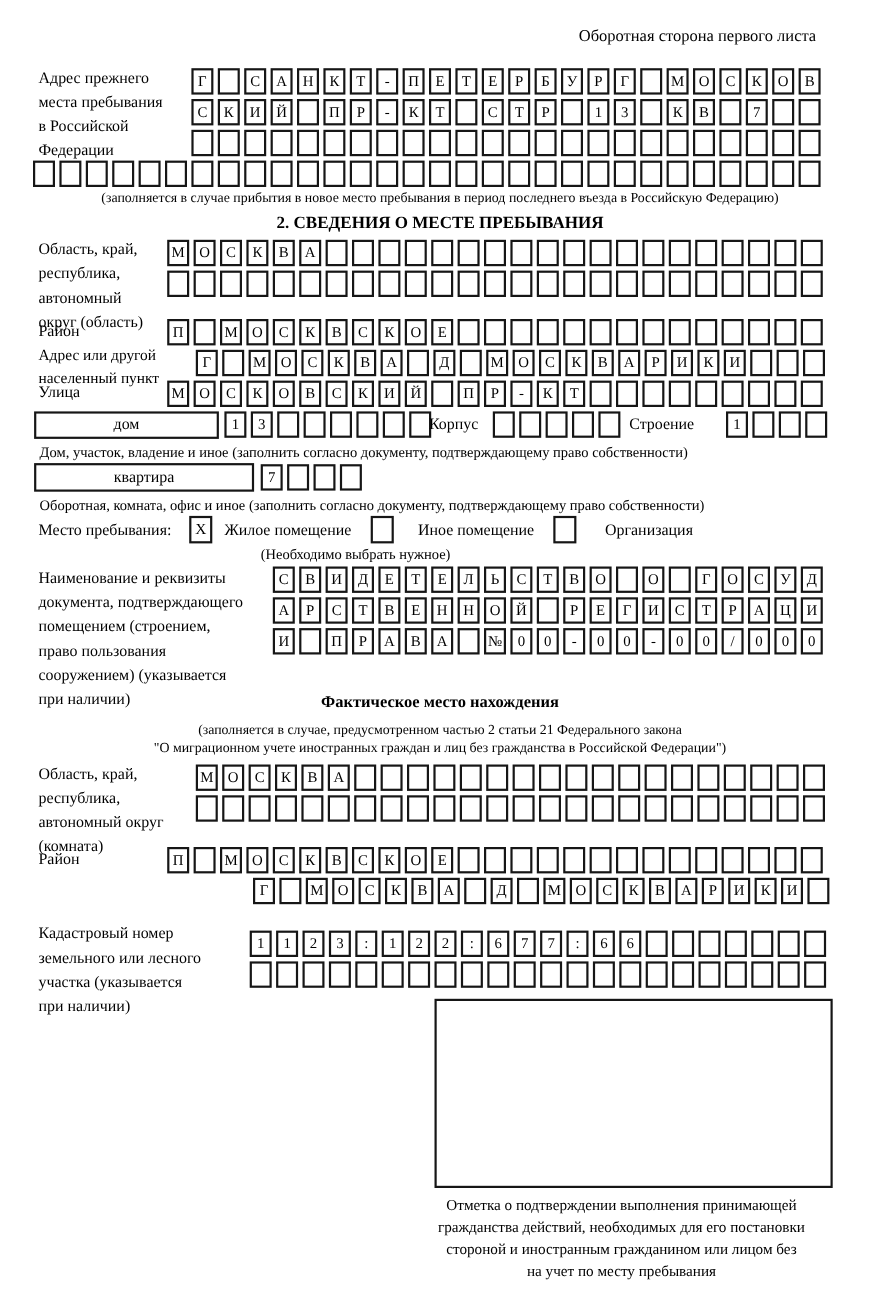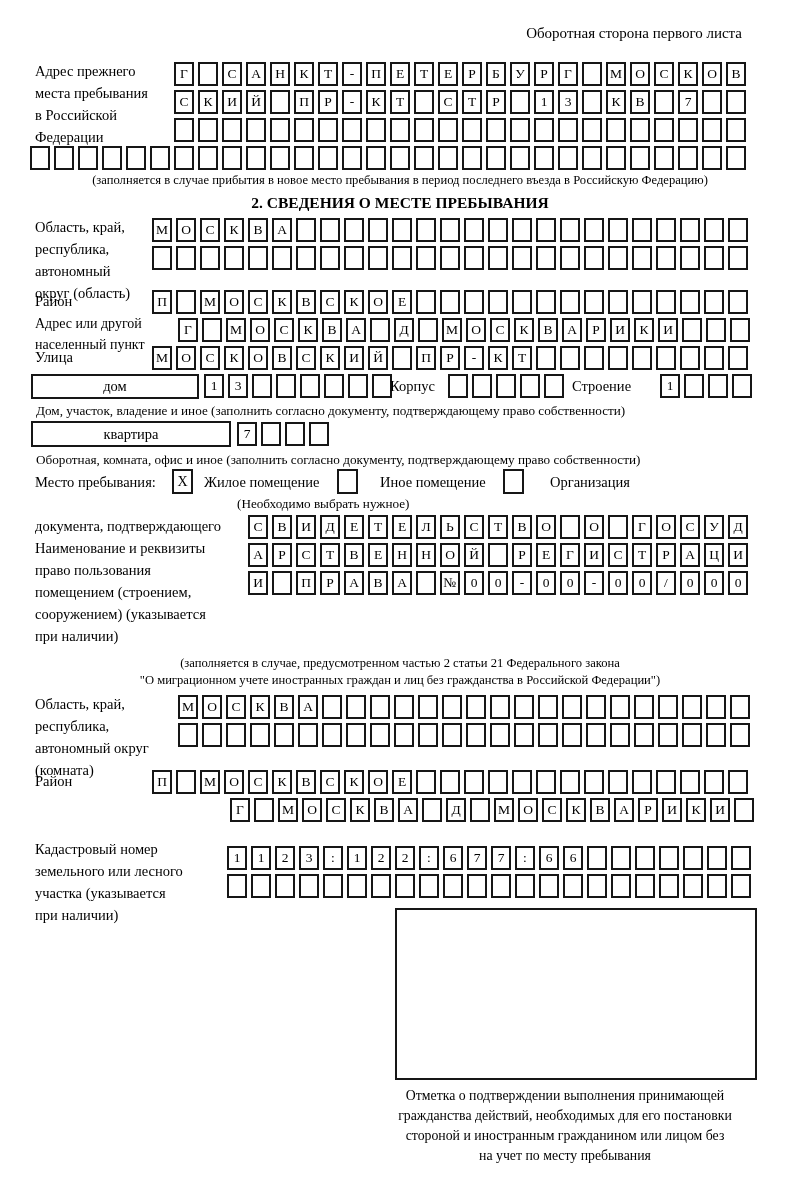--- a/index.html
+++ b/index.html
@@ -341,24 +341,24 @@
   <div class="abs label" style="left:35px;top:471px;">Место пребывания:</div>
   <div class="checkbox" style="left: 172px; top: 469px; border-color: rgb(22, 22, 22);">X</div>
   <div class="abs label" style="left:204px;top:471px;">Жилое помещение</div>
   <div class="checkbox" style="left: 337px; top: 469px; border-color: rgb(22, 22, 22);"></div>
   <div class="abs label" style="left:380px;top:471px;">Иное помещение</div>
   <div class="checkbox" style="left: 503px; top: 469px; border-color: rgb(22, 22, 22);"></div>
   <div class="abs label" style="left:550px;top:471px;">Организация</div>
   <div class="abs fine" style="left:237px;top:496px;font-size:13.2px;">(Необходимо выбрать нужное)</div>
 
   <div class="abs label" style="left:35px;top:515px;">
+      <div>Наименование и реквизиты</div>
       <div>документа, подтверждающего</div>
-      <div>Наименование и реквизиты</div>
+      <div>помещением (строением,</div>
       <div>право пользования</div>
-      <div>помещением (строением,</div>
       <div>сооружением) (указывается</div>
       <div>при наличии)</div>
     </div>
   <div class="cellrow" style="left:248px;top:515px;">
       <span class="cell" style="border-color: rgb(22, 22, 22);">С</span>
       <span class="cell" style="border-color: rgb(22, 22, 22);">В</span>
       <span class="cell" style="border-color: rgb(22, 22, 22);">И</span>
       <span class="cell" style="border-color: rgb(22, 22, 22);">Д</span>
       <span class="cell" style="border-color: rgb(22, 22, 22);">Е</span>
       <span class="cell" style="border-color: rgb(22, 22, 22);">Т</span>
@@ -418,20 +418,21 @@
       <span class="cell" style="border-color: rgb(22, 22, 22);">0</span>
       <span class="cell" style="border-color: rgb(22, 22, 22);">-</span>
       <span class="cell" style="border-color: rgb(22, 22, 22);">0</span>
       <span class="cell" style="border-color: rgb(22, 22, 22);">0</span>
       <span class="cell" style="border-color: rgb(22, 22, 22);">/</span>
       <span class="cell" style="border-color: rgb(22, 22, 22);">0</span>
       <span class="cell" style="border-color: rgb(22, 22, 22);">0</span>
       <span class="cell" style="border-color: rgb(22, 22, 22);">0</span>
     </div>
 
+  <div class="abs center bold" style="left:0;top:631px;font-size:15px;">Фактическое место нахождения</div>
   <div class="abs fine center" style="left:0;top:656px;">(заполняется в случае, предусмотренном частью 2 статьи 21 Федерального закона</div>
   <div class="abs fine center" style="left:0;top:673px;">"О миграционном учете иностранных граждан и лиц без гражданства в Российской Федерации")</div>
 
   <div class="abs label" style="left:35px;top:693px;">
       <div>Область, край,</div>
       <div>республика,</div>
       <div>автономный округ</div>
       <div>(комната)</div>
     </div>
   <div class="cellrow" style="left:178px;top:695px;">

